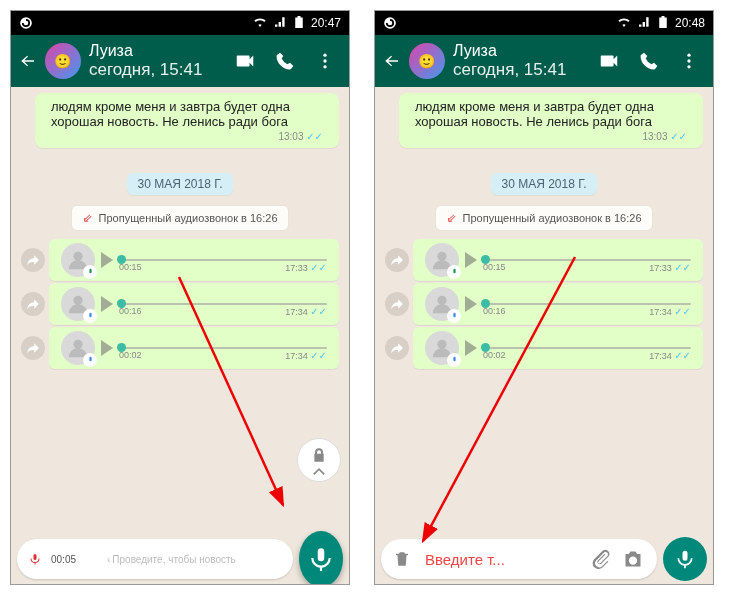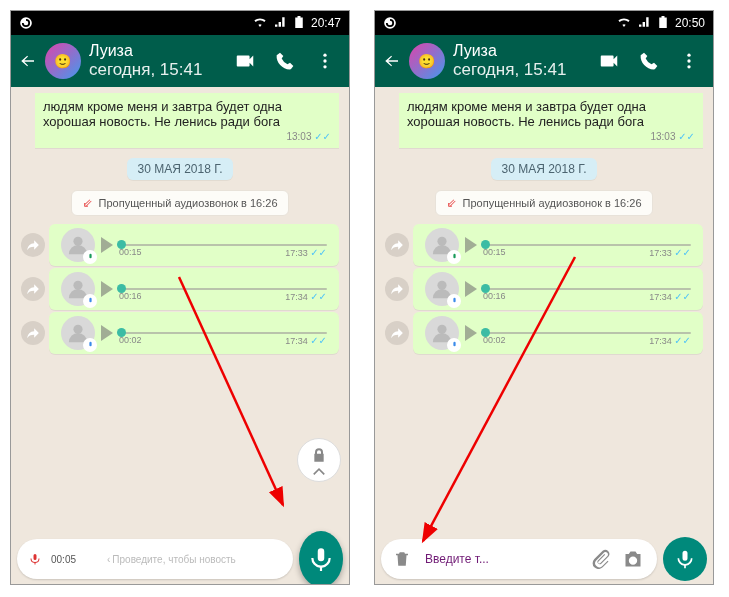--- a/index.html
+++ b/index.html
@@ -23,21 +23,21 @@
   .avatar { width:36px; height:36px; border-radius:50%; background:linear-gradient(135deg,#d4a,#49e); flex:0 0 36px; display:flex; align-items:center; justify-content:center; font-size:14px; color:#fff; }
   .title-block { flex:1; line-height:1.15; }
   .title-block .name { font-size:16px; font-weight:500; }
   .title-block .sub { font-size:17px; opacity:.9; }
   .hdr-btn { width:32px; display:flex; justify-content:center; fill:#fff; }
   .chat-area {
     flex:1; background:#efe7dd; overflow:hidden; position:relative;
     display:flex; flex-direction:column; padding:4px 6px;
   }
   .bubble-out {
-    background:#e1ffc7; border-radius:0; padding:6px 8px; margin:2px 4px 4px 18px;
+    background:#e1ffc7; border-radius:8px; padding:6px 16px; margin:2px 4px 19px 18px;
     font-size:13px; color:#222; position:relative;
     box-shadow:0 1px 0 rgba(0,0,0,.06);
   }
   .bubble-out .meta { text-align:right; font-size:10px; color:#888; margin-top:2px;}
   .ticks { color:#4fc3f7; font-size:10px; }
   .date-chip {
     align-self:center; background:#d6eef6; border-radius:6px; padding:4px 10px; font-size:12px; color:#4c6470; margin:6px 0; box-shadow:0 1px 0 rgba(0,0,0,.05);
   }
   .sys-chip {
     align-self:center; background:#fdfcf8; border:1px solid #e8e2d9; border-radius:6px; padding:5px 10px; font-size:11px; color:#555; margin:4px 0 6px; display:flex; gap:6px; align-items:center;
@@ -69,21 +69,21 @@
   .rec-swipe { font-size:10px; color:#bbb; display:flex; align-items:center; gap:2px;}
   .fab {
     width:44px; height:44px; border-radius:50%; display:flex; align-items:center; justify-content:center; fill:#fff; flex:0 0 44px;
   }
   .fab-green { background:#00897b; }
   .fab-big { width:56px; height:56px; box-shadow:0 3px 6px rgba(0,0,0,.3); }
   .lock-bubble {
     position:absolute; right:8px; bottom:52px; width:44px; background:#fff; border:1px solid #ddd; border-radius:22px 22px 22px 22px; display:flex; flex-direction:column; align-items:center; gap:4px; padding:8px 0 4px;
   }
   .lock-bubble svg { fill:#888; }
-  .place-text { color:#701a75; font-size:12px; flex:1; white-space:nowrap; overflow:hidden; text-overflow:ellipsis;}
+  .place-text { color:#ef4444; font-size:15px; flex:1; white-space:nowrap; overflow:hidden; text-overflow:ellipsis;}
   .ibtn { fill:#8a8a8a; width:22px; display:flex; }
   .arrow-overlay { position:absolute; top:0; left:0; pointer-events:none; }
 </style>
 </head>
 <body>
 
 <div class="wrap">
 
 <div class="phone">
   <div class="statusbar">
@@ -292,21 +292,21 @@
     <div class="status-right">
       <span><svg width="14" height="10" viewBox="0 0 24 18">
               <path fill="#fff" d="M12 18l3-4a5 5 0 00-6 0zM2 6a16 16 0 0120 0l-2 3a12 12 0 00-16 0z"></path>
             </svg></span>
       <span><svg width="12" height="10" viewBox="0 0 20 16">
               <path fill="#fff" d="M0 16h4v-4H0zm6 0h4V8H6zm6 0h4V0h-4z"></path>
             </svg></span>
       <span><svg width="8" height="12" viewBox="0 0 10 16">
               <path fill="#fff" d="M3 0h4v2h3v14H0V2h3z"></path>
             </svg></span>
-      <span>20:50</span>
+      <span>20:48</span>
     </div>
   </div>
 
   <div class="chatbar">
     <span class="back-arrow">
           <svg viewBox="0 0 24 24" width="20" height="20">
             <path d="M20 11H7l5-5-1-1-8 7 8 7 1-1-5-5h13z"></path>
           </svg>
         </span>
     <div class="avatar">🙂</div>

